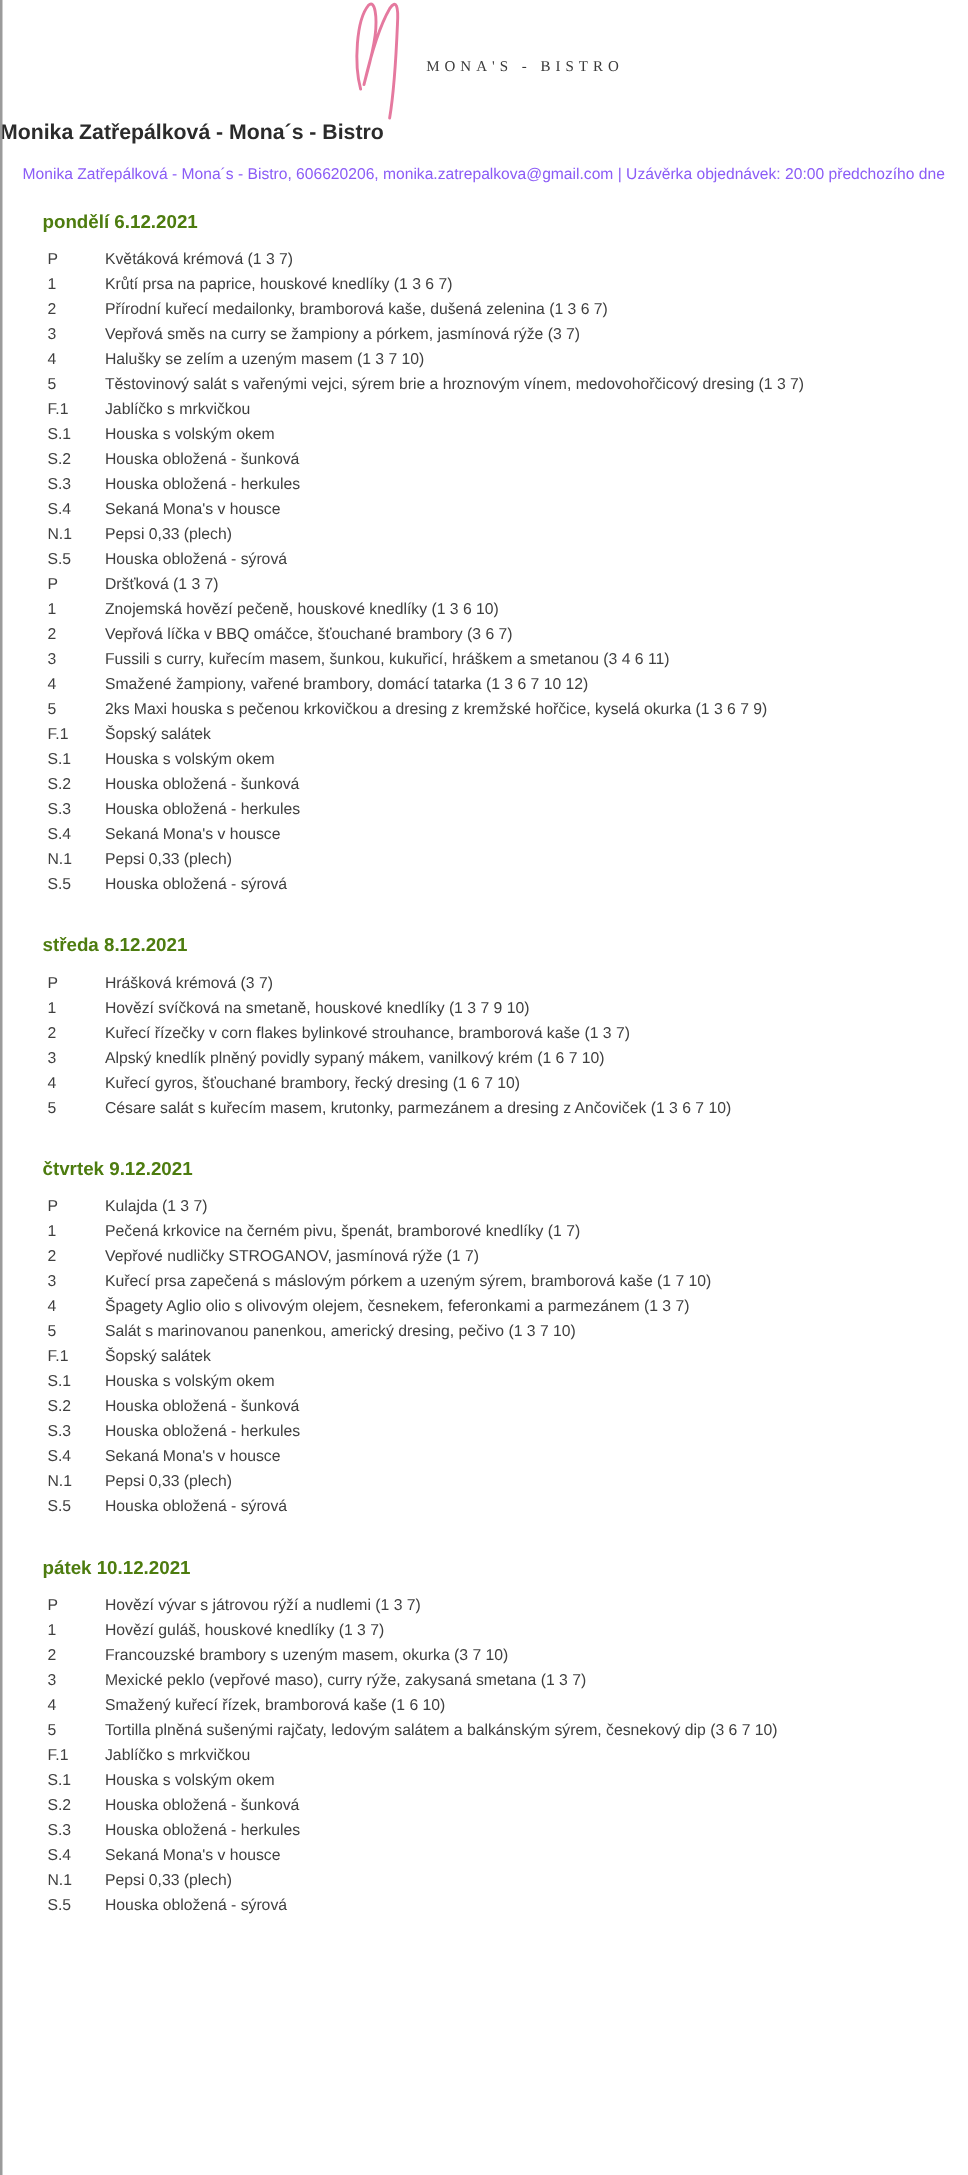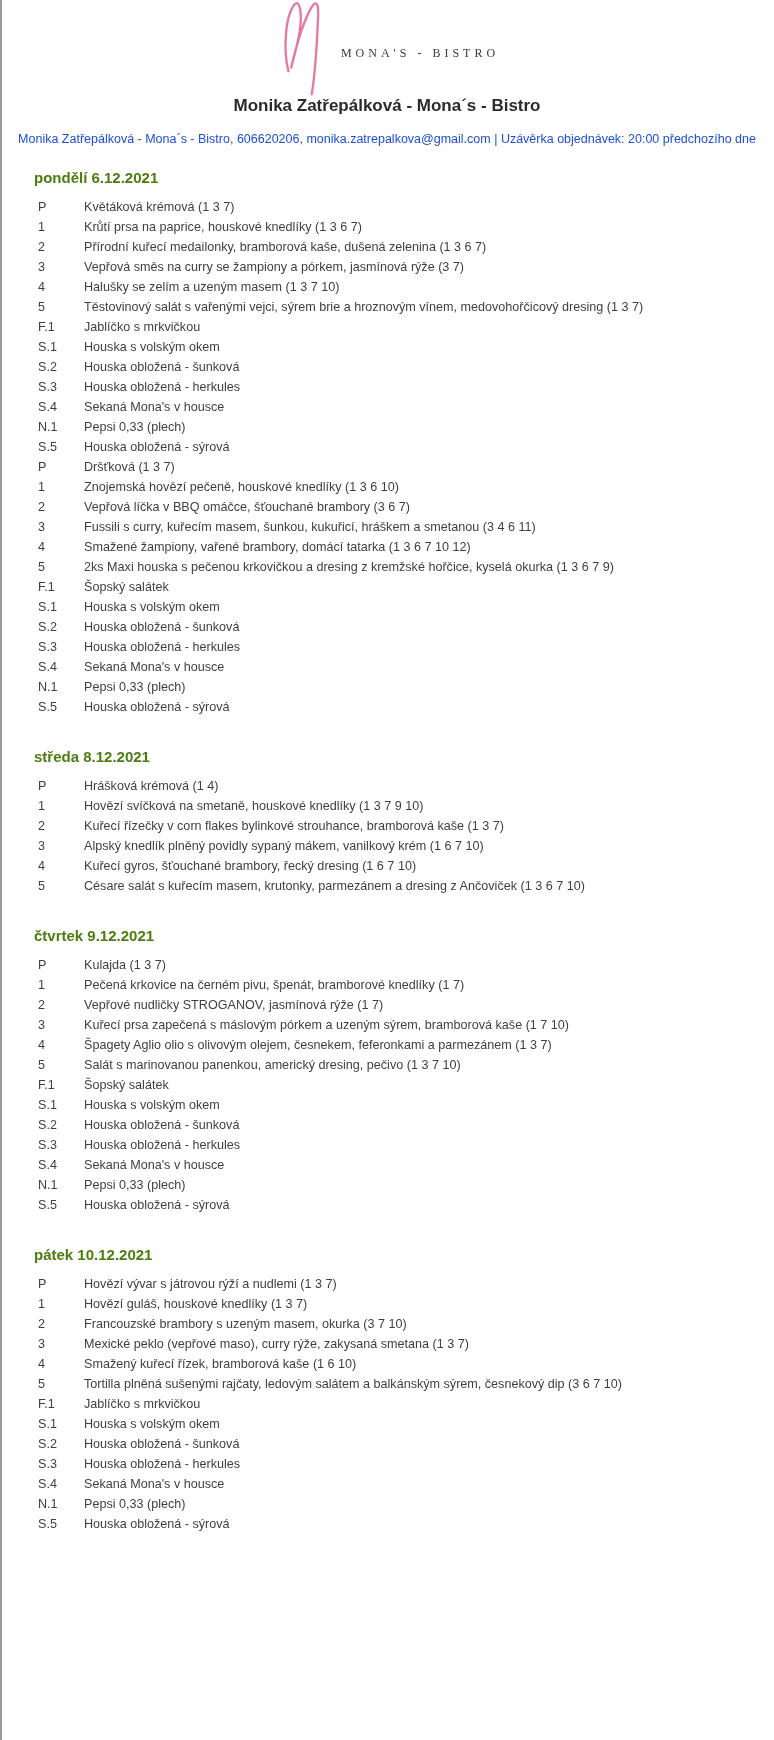--- a/index.html
+++ b/index.html
@@ -34,32 +34,31 @@
   .logo svg { overflow: visible; display: block; }
   .brand-name {
     font-family: "Liberation Serif", "DejaVu Serif", serif;
     font-size: 12px;
     letter-spacing: 4px;
     color: #3a3a3a;
     margin-top: 10px;
     white-space: nowrap;
   }
   .page-title, .page-subtitle {
-    text-align: center;
     font-weight: bold;
     font-size: 17px;
     color: #2b2b2b;
     line-height: 23px;
   }
   .page-title { margin-top: 6px; }
   .contact-line {
     margin-top: 15px;
     text-align: center;
     font-size: 12.5px;
-    color: #1d4ed8;
+    color: #8b5cf6;
     white-space: nowrap;
   }
   
   .menu {
     padding-left: 34px;
     padding-right: 20px;
   }
   .day-title {
     font-size: 15px;
     font-weight: bold;
@@ -206,21 +205,21 @@
       </div>
       <div class="row">
         <span class="code">S.5</span>
         <span class="desc">Houska obložená - sýrová</span>
       </div>
     </section>
     <section class="day">
       <h2 class="day-title">středa 8.12.2021</h2>
       <div class="row">
         <span class="code">P</span>
-        <span class="desc">Hrášková krémová (1 4)</span>
+        <span class="desc">Hrášková krémová (3 7)</span>
       </div>
       <div class="row">
         <span class="code">1</span>
         <span class="desc">Hovězí svíčková na smetaně, houskové knedlíky (1 3 7 9 10)</span>
       </div>
       <div class="row">
         <span class="code">2</span>
         <span class="desc">Kuřecí řízečky v corn flakes bylinkové strouhance, bramborová kaše (1 3 7)</span>
       </div>
       <div class="row">

